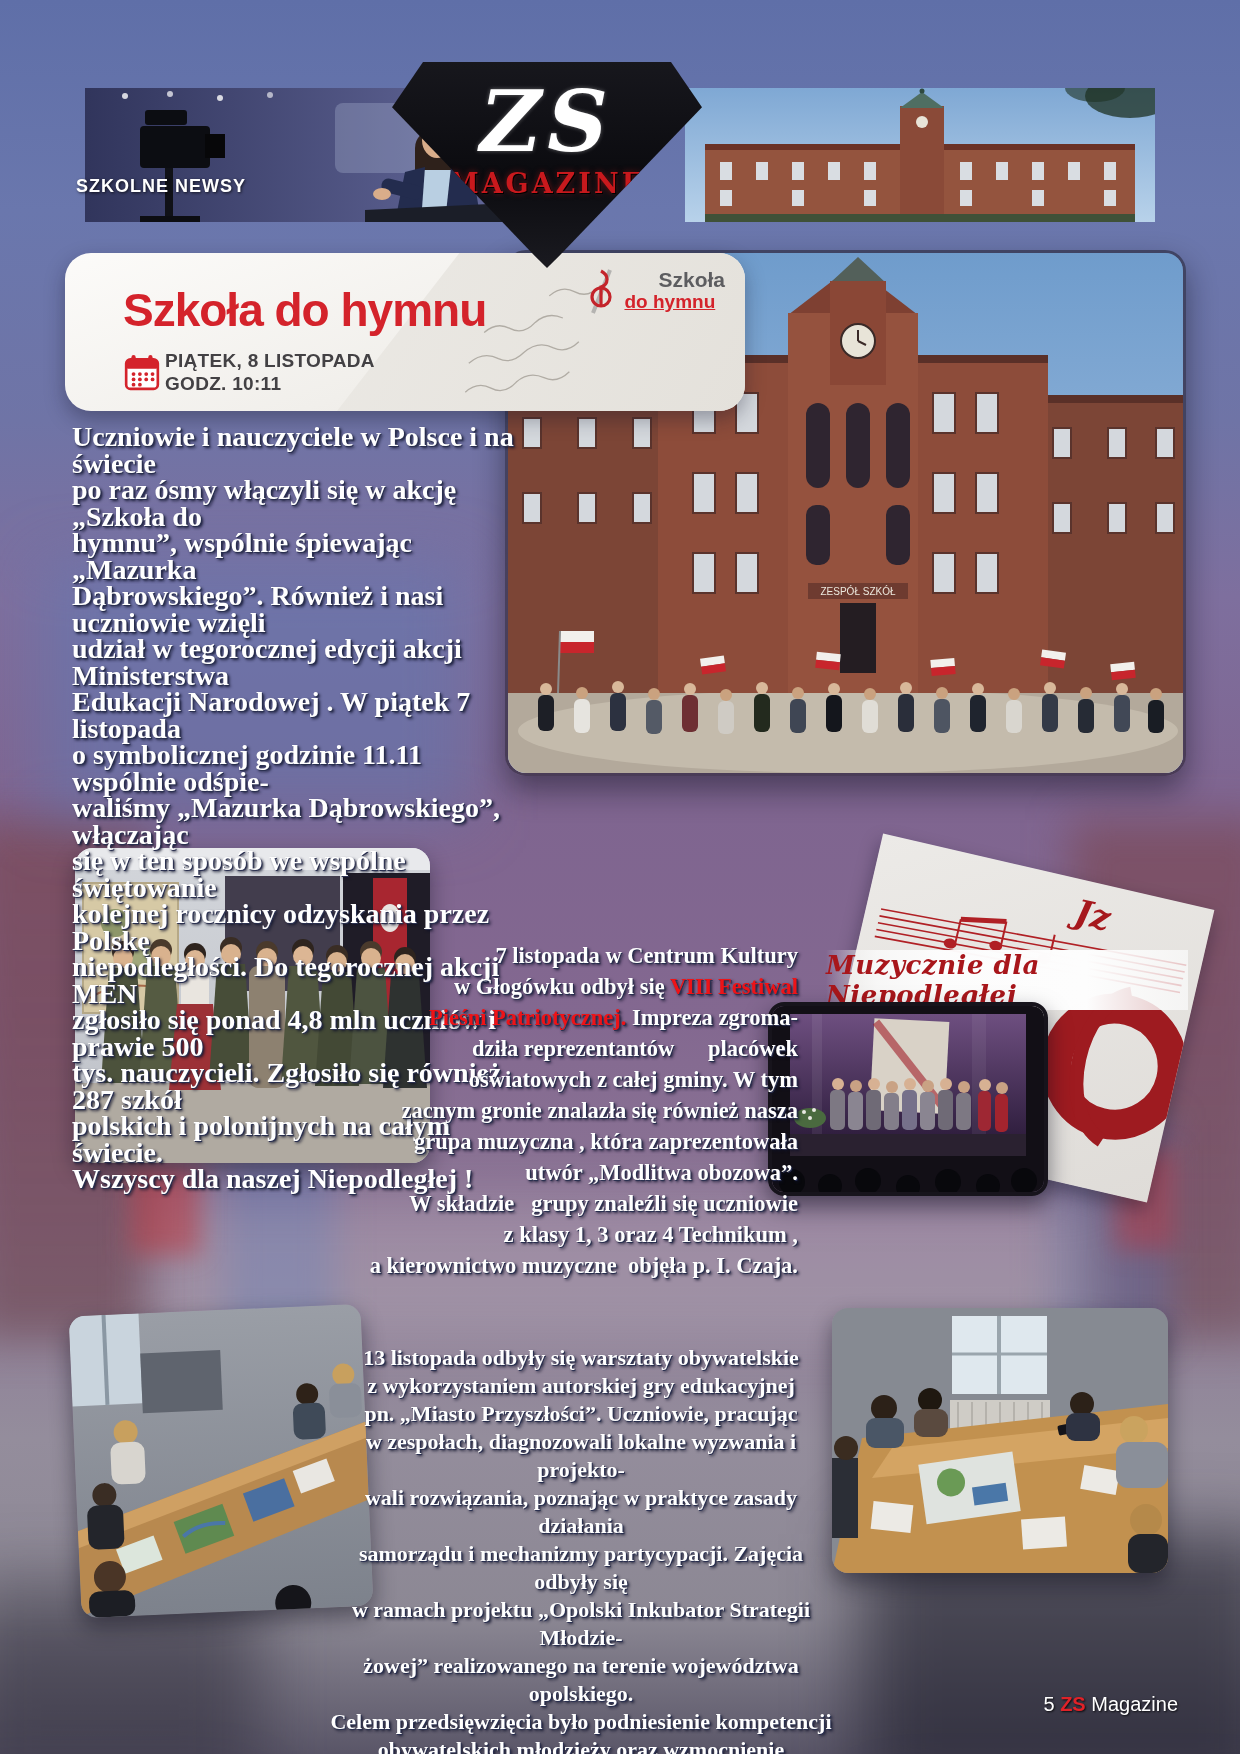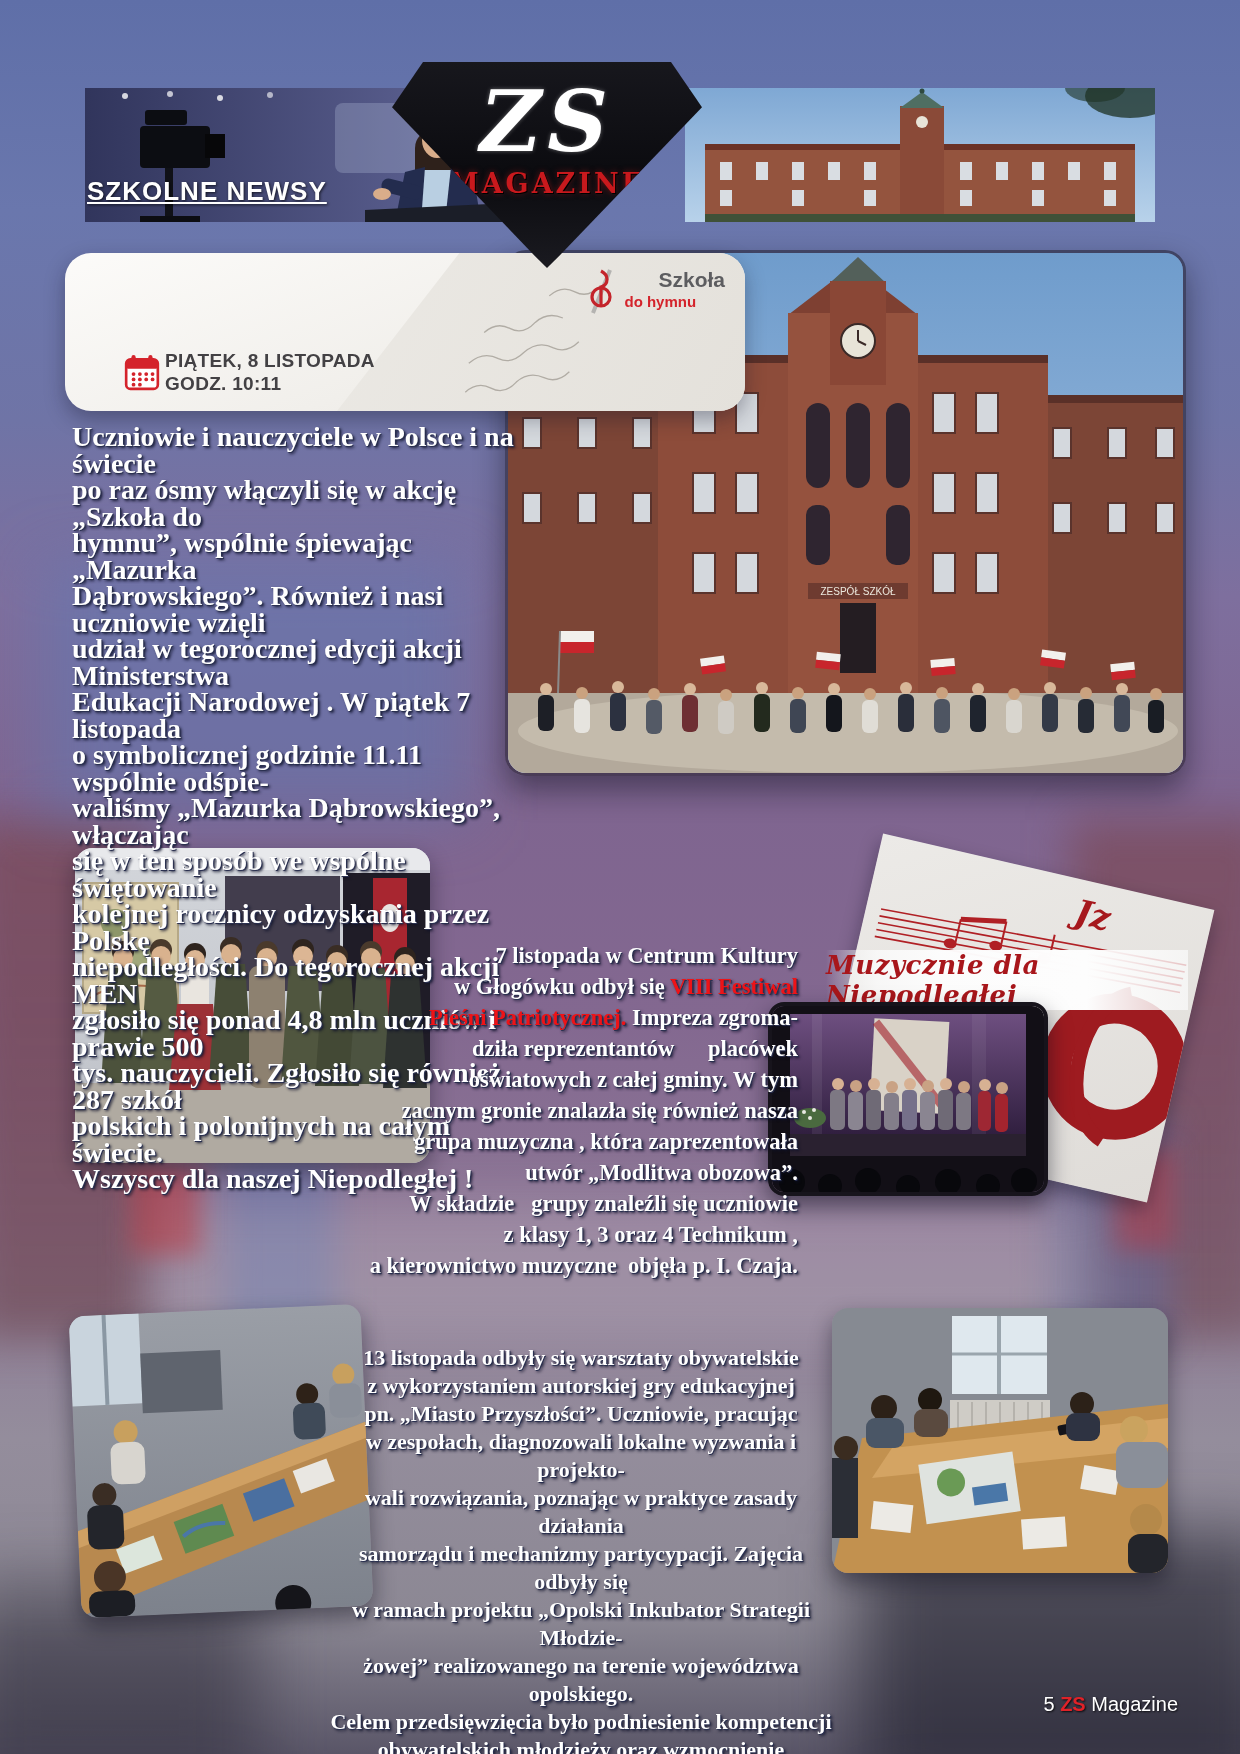--- a/index.html
+++ b/index.html
@@ -5,23 +5,23 @@
   html,body{margin:0;padding:0;background:#3a3a4a;}
   .page{position:relative;width:1240px;height:1754px;overflow:hidden;margin:0 auto;
         font-family:"Liberation Serif",serif;
         background:linear-gradient(180deg,#5f6fa8 0%,#6a77ad 12%,#6f74a6 24%,#7e6f9e 34%,
                    #7f6590 46%,#836890 58%,#8c7695 70%,#948d9c 82%,#8c8894 92%,#5a5668 100%);}
   .blob{position:absolute;pointer-events:none;}
   
   .photo{position:absolute;overflow:hidden;}
   .studio{left:85px;top:88px;width:490px;height:134px;}
   .schoolhdr{left:685px;top:88px;width:470px;height:134px;}
-  .news-label{position:absolute;left:87px;top:176px;color:#fff;
-      font-family:"Liberation Sans",sans-serif;font-weight:600;font-size:26px;letter-spacing:1px;
-      text-shadow:1px 1px 3px rgba(0,0,0,.7);text-decoration:underline;}
+  .news-label{position:absolute;left:76px;top:176px;color:#fff;
+      font-family:"Liberation Sans",sans-serif;font-weight:600;font-size:18px;letter-spacing:1px;
+      text-shadow:1px 1px 3px rgba(0,0,0,.7);}
   .shield{position:absolute;left:392px;top:62px;width:310px;height:206px;z-index:5;
       background:linear-gradient(180deg,#17171d 0%,#0b0b0f 55%,#1a1a20 100%);
       clip-path:polygon(10% 0,90% 0,100% 22%,54% 94%,50% 100%,46% 94%,0 22%);
       display:flex;flex-direction:column;align-items:center;}
   .shield .zs{margin-top:14px;font-family:"DejaVu Serif",serif;font-style:italic;font-weight:bold;
       font-size:84px;line-height:92px;color:#fff;letter-spacing:6px;text-shadow:0 0 4px rgba(255,255,255,.35);}
   .shield .mag{font-family:"DejaVu Serif",serif;font-weight:bold;font-size:27px;color:#c8191d;
       letter-spacing:3px;text-shadow:1px 1px 0 #000,0 0 6px rgba(200,25,25,.5);}
   
   .hymncard{position:absolute;left:65px;top:253px;width:680px;height:158px;border-radius:26px;
@@ -30,21 +30,21 @@
   .manuscript{position:absolute;right:0;top:0;width:100%;height:100%;
       clip-path:polygon(40% 100%,58% 0,100% 0,100% 100%);
       background:linear-gradient(120deg,#efede9 0%,#e4e1db 100%);}
   .hymncard .title{position:absolute;left:58px;top:30px;color:#d4232b;
       font-family:"Liberation Sans",sans-serif;font-weight:bold;font-size:46px;letter-spacing:-1px;}
   .daterow{position:absolute;left:58px;top:96px;display:flex;align-items:center;gap:4px;}
   .datetext{font-family:"Liberation Sans",sans-serif;font-size:19px;font-weight:bold;
       color:#434144;line-height:23px;letter-spacing:.3px;}
   .hymnlogo{position:absolute;right:20px;top:14px;display:flex;align-items:center;gap:8px;}
   .hymnlogo .t1{font-family:"Liberation Sans",sans-serif;font-weight:bold;font-size:21px;color:#5d5d60;line-height:22px;margin-left:34px;}
-  .hymnlogo .t2{font-family:"Liberation Sans",sans-serif;font-weight:bold;font-size:15px;color:#d4232b;line-height:22px;}
+  .hymnlogo .t2{font-family:"Liberation Sans",sans-serif;font-weight:bold;font-size:19px;color:#d4232b;line-height:22px;text-decoration:underline;}
   
   .mainphoto{left:505px;top:250px;width:675px;height:520px;border-radius:21px;z-index:1;
       border:3px solid rgba(22,18,28,.5);box-shadow:0 14px 30px rgba(10,10,25,.45);}
   .costume{left:75px;top:848px;width:355px;height:315px;border-radius:18px;
       box-shadow:0 10px 22px rgba(10,10,25,.4);z-index:2;}
   .choir{left:768px;top:1002px;width:272px;height:186px;border-radius:16px;z-index:4;
       border:4px solid #17141c;box-shadow:0 10px 22px rgba(10,10,25,.5);}
   .blphoto{left:75px;top:1310px;width:292px;height:302px;border-radius:16px;transform:rotate(-2.5deg);
       box-shadow:0 10px 22px rgba(10,10,25,.45);z-index:2;}
   .brphoto{left:832px;top:1308px;width:336px;height:265px;border-radius:16px;
@@ -171,20 +171,21 @@
     <div class="manuscript">
       <svg width="400" height="158" viewBox="0 0 400 158" style="position:absolute;right:0;top:0;">
         <g stroke="#9a958c" stroke-width="1.3" fill="none" opacity=".7" transform="rotate(-9 200 80)">
           <path d="M140,70 q14,-9 26,0 q12,9 26,-2 q14,-9 28,0"></path>
           <path d="M120,98 q16,-10 30,0 q12,8 26,-2 q16,-10 30,0 q12,8 26,-2"></path>
           <path d="M112,126 q14,-9 26,0 q12,9 26,-2 q14,-9 28,0 q12,8 26,-2"></path>
           <path d="M210,44 q14,-9 26,0 q12,9 26,-2"></path>
         </g>
       </svg>
     </div>
+    <div class="title">Szkoła do hymnu</div>
     <div class="daterow">
       <svg width="38" height="38" viewBox="0 0 36 36">
         <rect x="8" y="2" width="4" height="8" rx="2" fill="#d4232b"></rect>
         <rect x="24" y="2" width="4" height="8" rx="2" fill="#d4232b"></rect>
         <rect x="3" y="6" width="30" height="28" rx="4" fill="#fff" stroke="#d4232b" stroke-width="2.5"></rect>
         <rect x="3" y="6" width="30" height="9" rx="3" fill="#d4232b"></rect>
         <g fill="#d4232b">
           <circle cx="10" cy="20" r="1.8"></circle>
             <circle cx="16" cy="20" r="1.8"></circle>
             <circle cx="22" cy="20" r="1.8"></circle>

